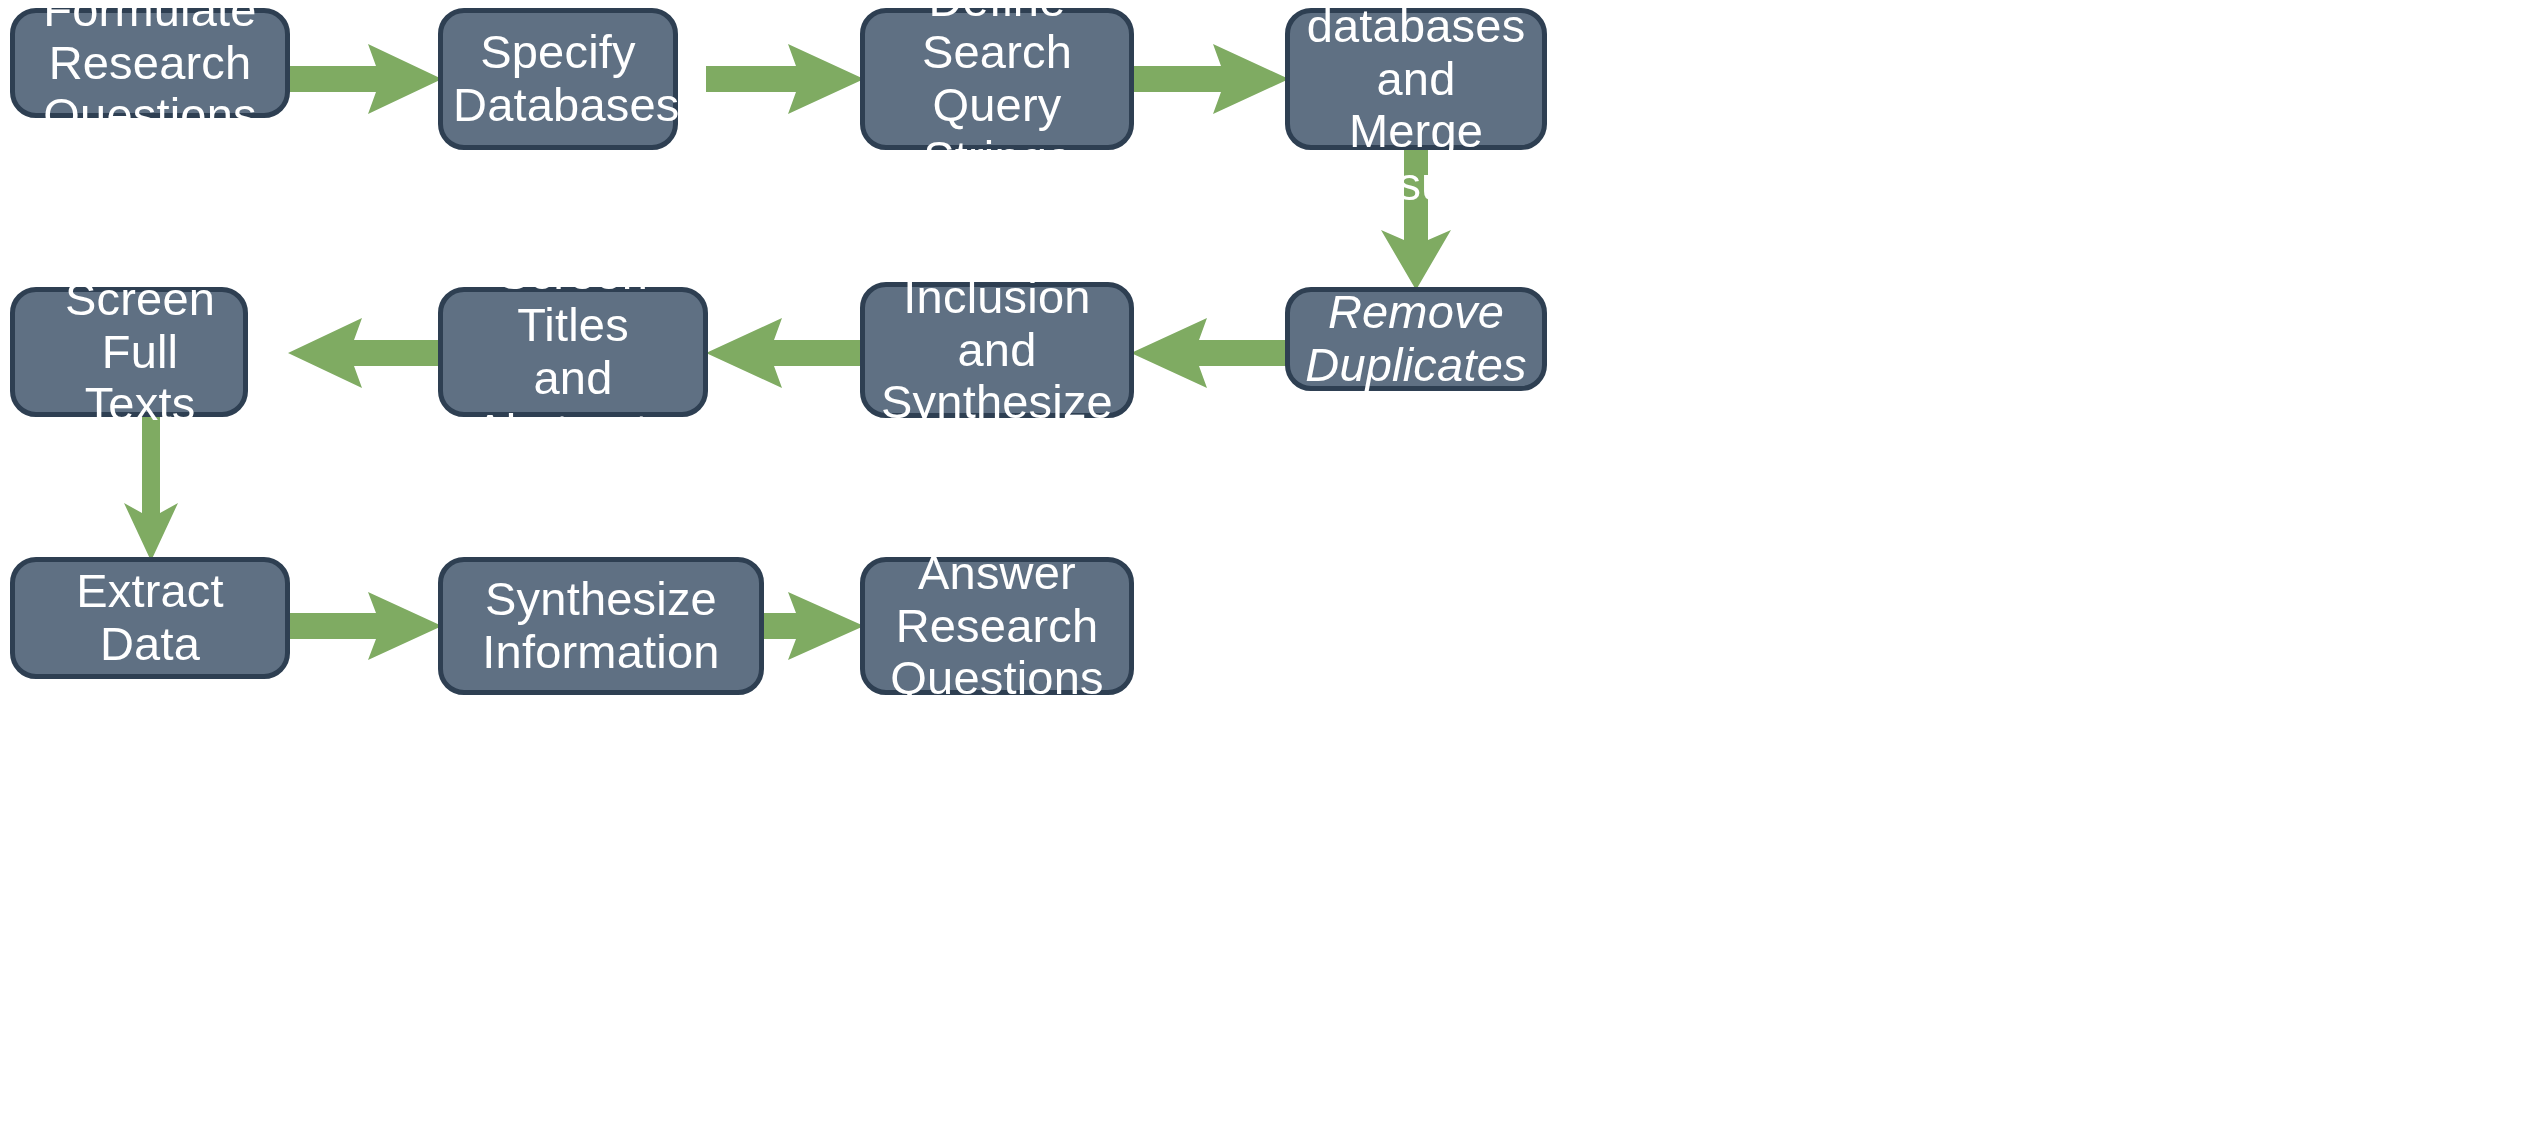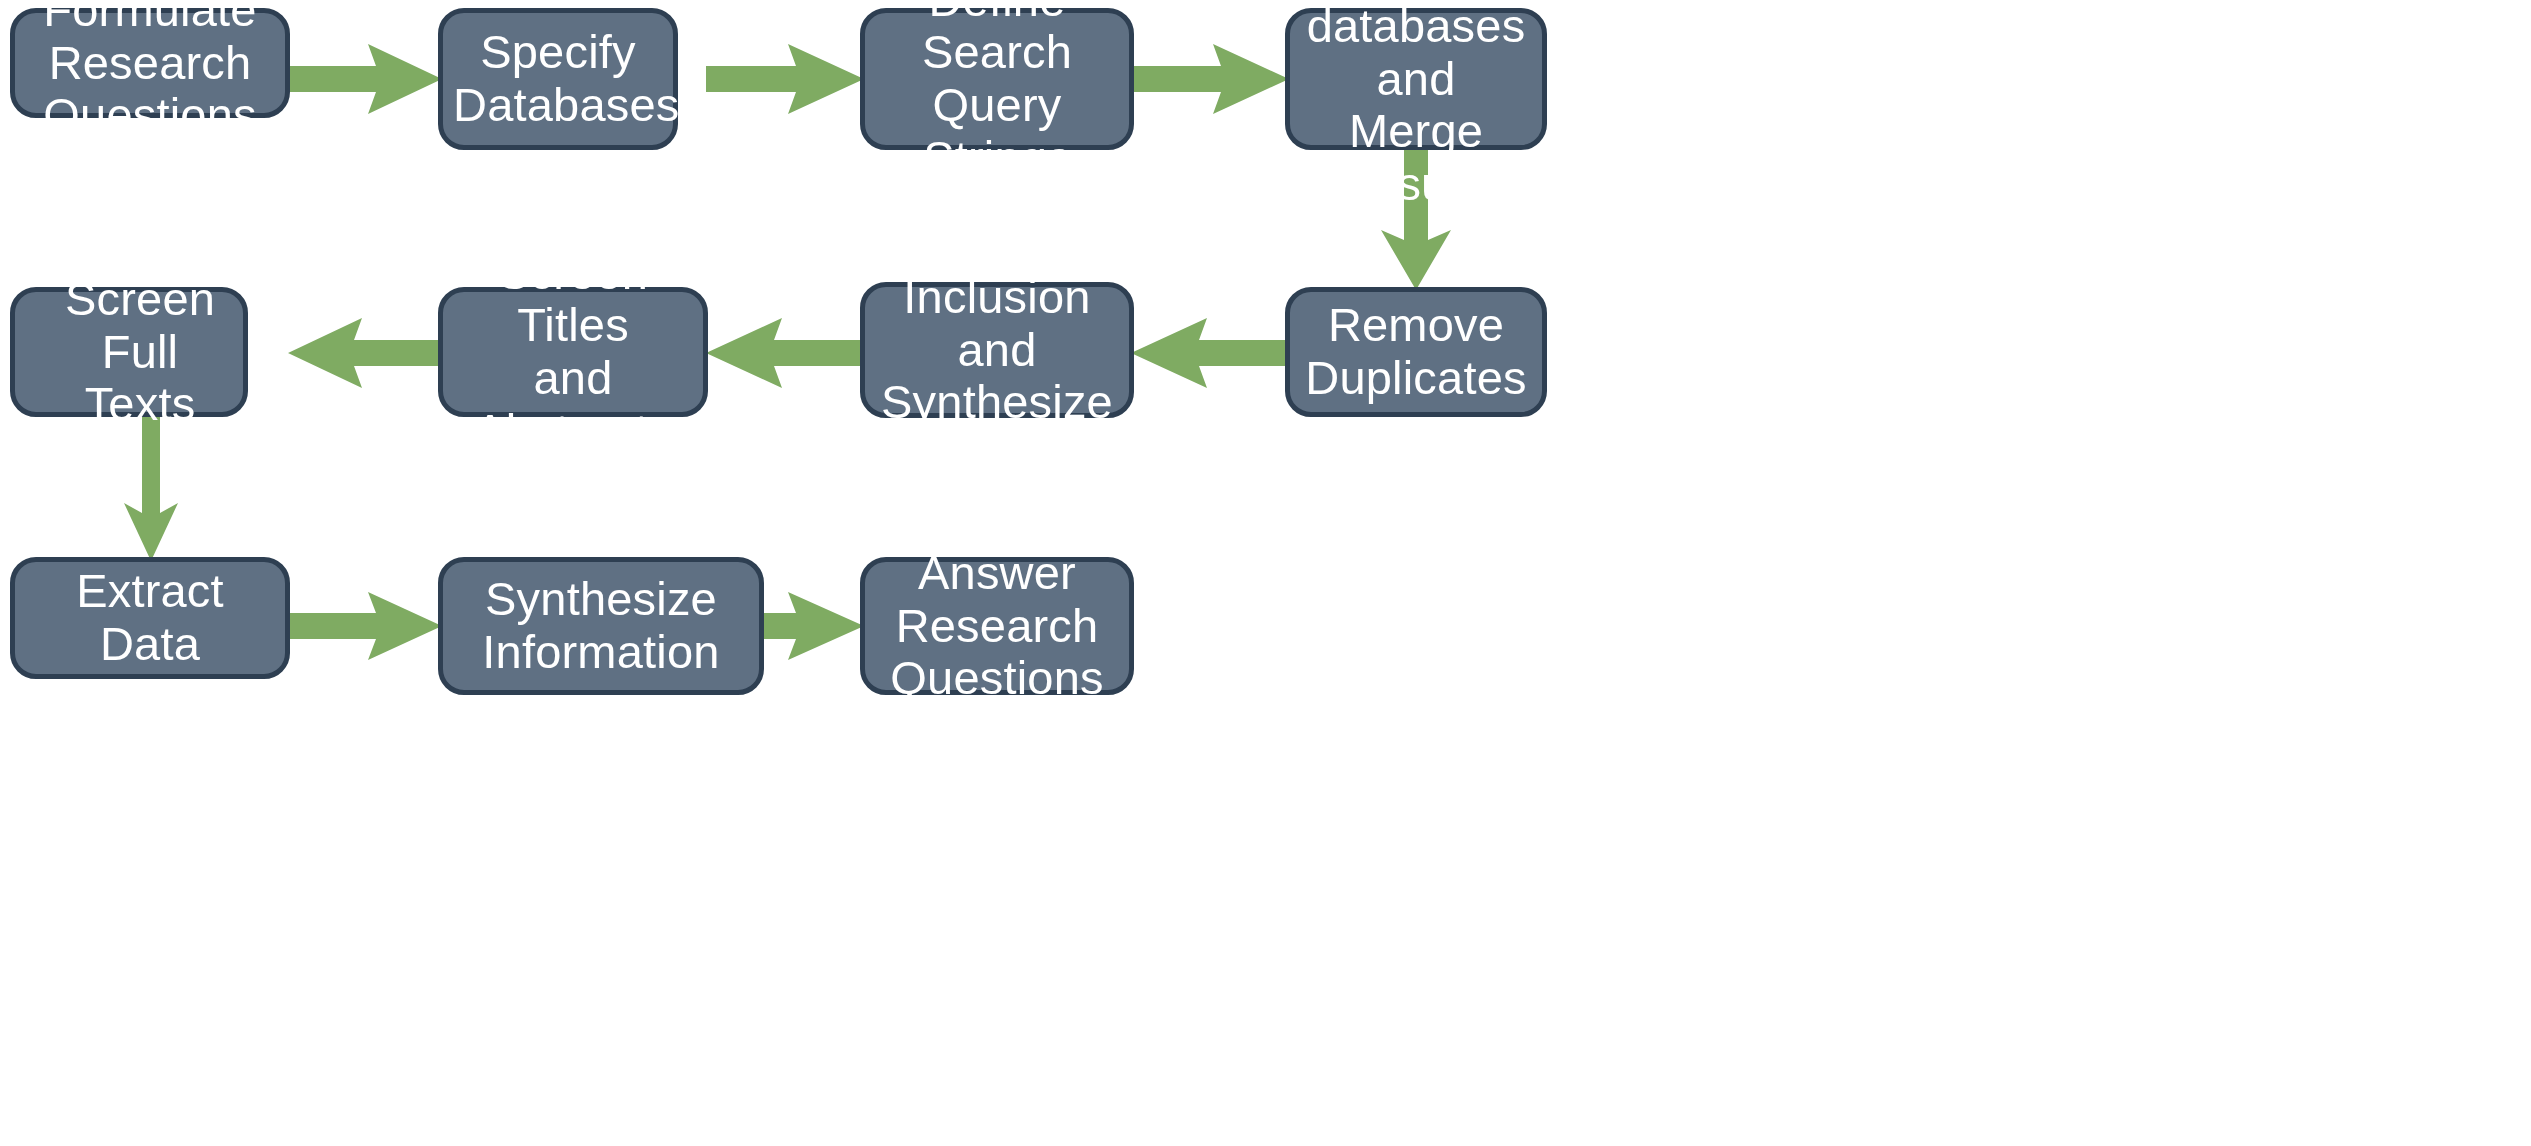--- a/index.html
+++ b/index.html
@@ -93,21 +93,21 @@
   </div>
 
   <div class="node" style="left: 860px; top: 282px; width: 274px; height: 136px; background: rgb(95, 112, 131); border-color: rgb(46, 63, 82); color: rgb(255, 255, 255);">
     <span class="lbl">
         <div>Define Inclusion</div>
         <div>and Synthesize</div>
         <div>Criteria</div>
       </span>
   </div>
 
-  <div class="node" style="left: 1285px; top: 287px; width: 262px; height: 130px; background: rgb(95, 112, 131); border-color: rgb(46, 63, 82); color: rgb(255, 255, 255);">
+  <div class="node" style="left: 1285px; top: 287px; width: 262px; height: 104px; background: rgb(95, 112, 131); border-color: rgb(46, 63, 82); color: rgb(255, 255, 255); font-style: italic;">
     <span class="lbl">
         <div>Remove</div>
         <div>Duplicates</div>
       </span>
   </div>
 
   <div class="node" style="left: 10px; top: 557px; width: 280px; height: 122px; background: rgb(95, 112, 131); border-color: rgb(46, 63, 82); color: rgb(255, 255, 255);">
     <span class="lbl">
         <div>Extract Data</div>
       </span>

